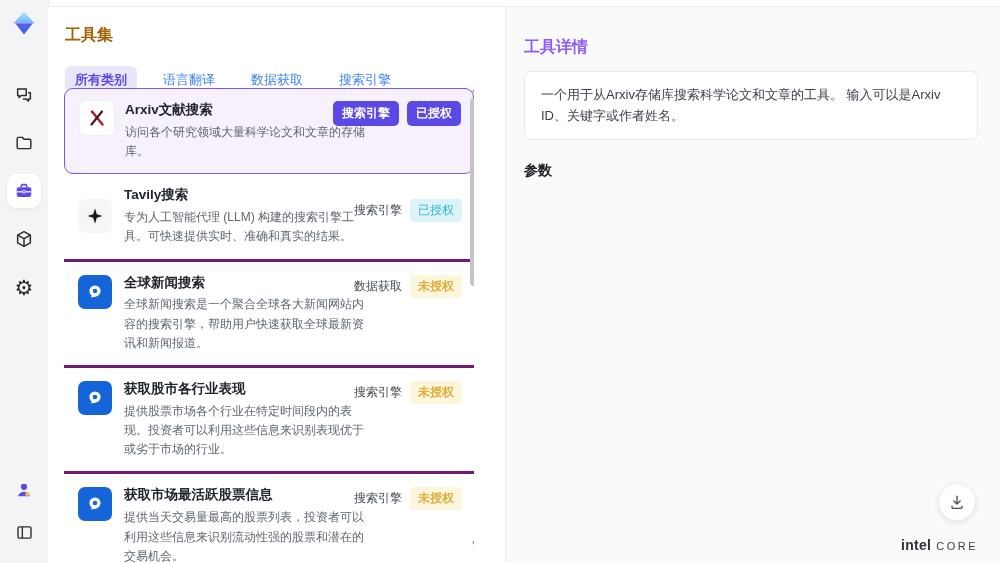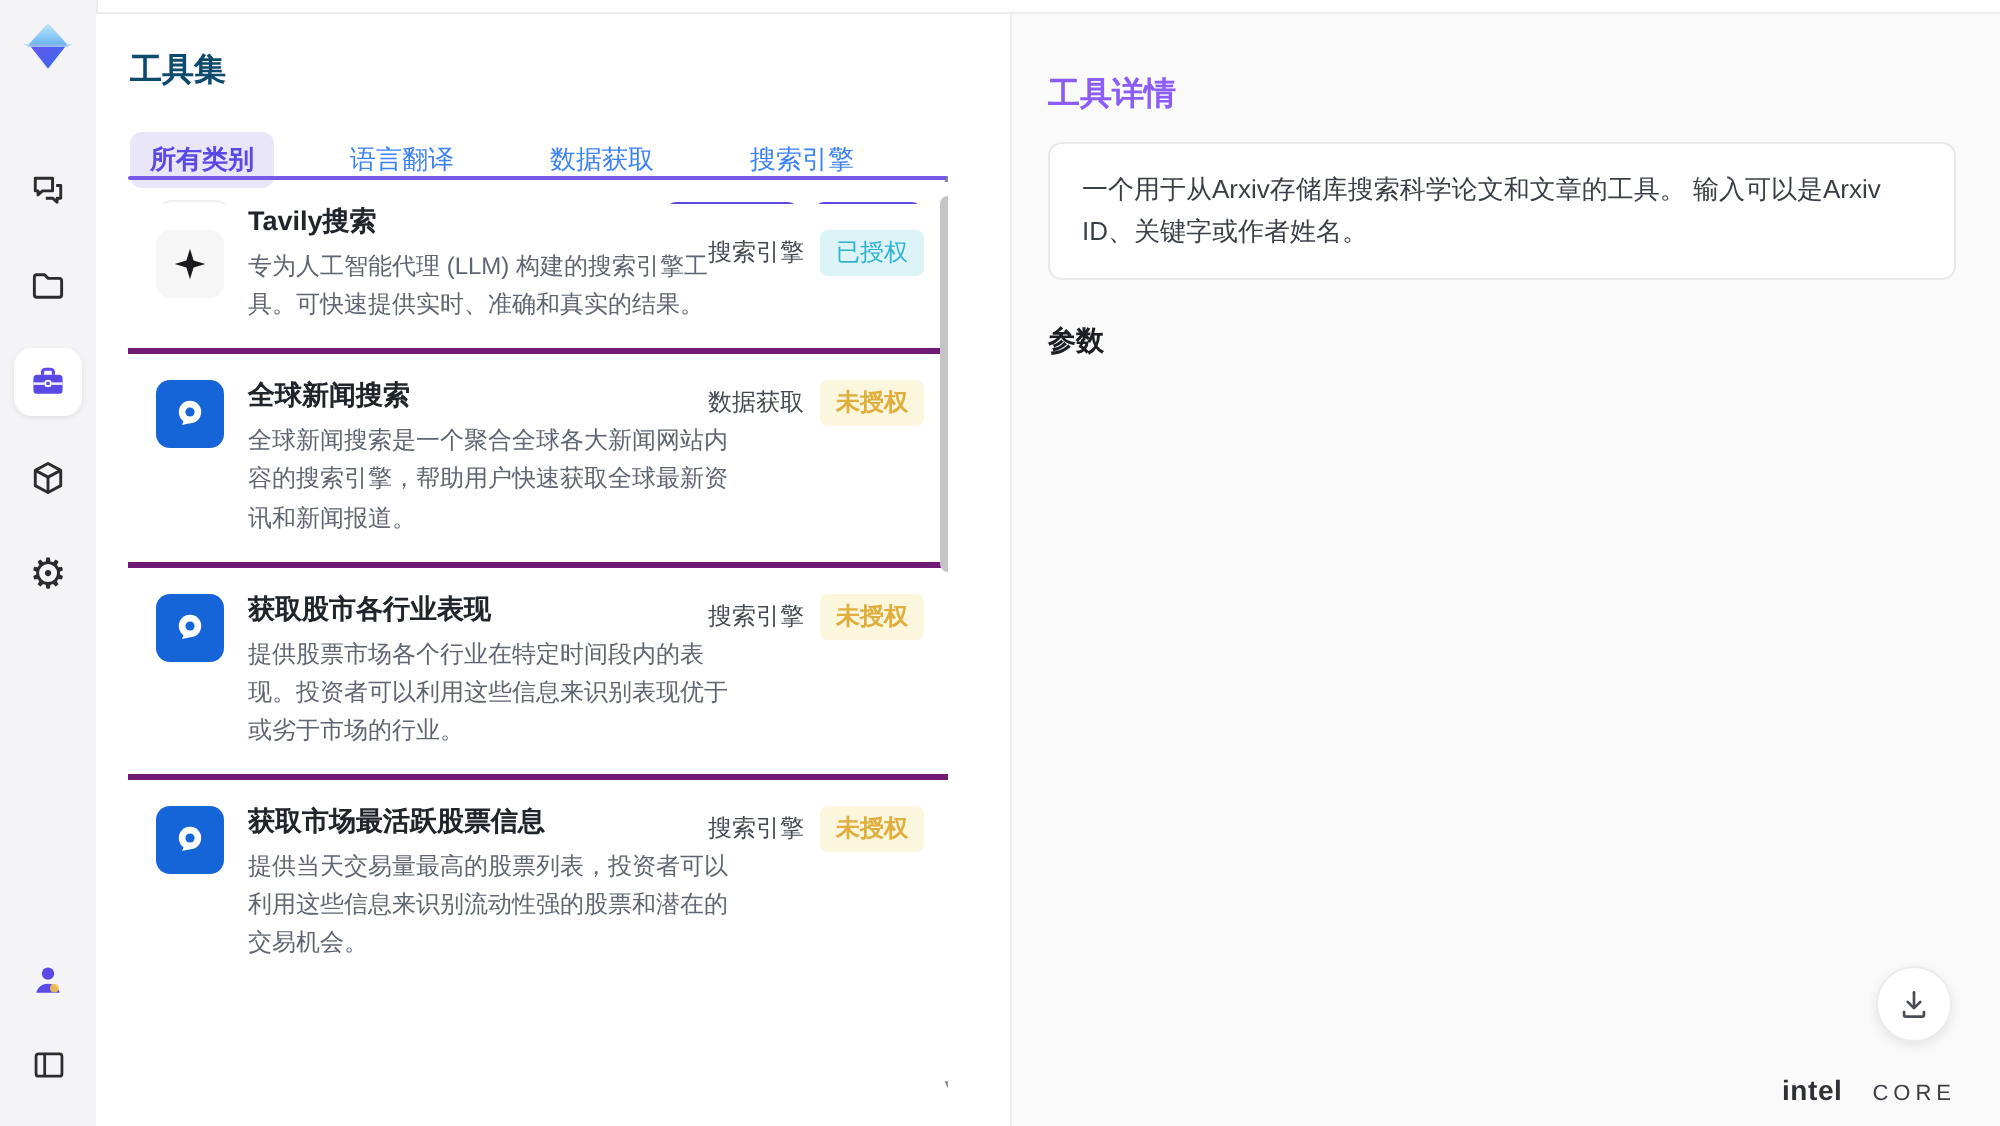--- a/index.html
+++ b/index.html
@@ -24,22 +24,22 @@
   }
   .rail-item.active{background:#ffffff;box-shadow:0 1px 3px rgba(0,0,0,.08);}
   .rail-bottom{margin-top:auto;margin-bottom:14px;display:flex;flex-direction:column;gap:8px;align-items:center;}
   .gear-glyph{font-size:21px;line-height:1;color:#2b2b30;}
   
   .top-hairline{position:absolute;left:48px;right:0;top:6px;height:1px;background:#ededef;}
   
   .left-panel{
     position:absolute;left:48px;top:7px;width:449px;height:556px;background:#ffffff;
   }
-  .panel-title{font-size:16px;font-weight:700;color:#0c4a6e;margin:18px 0 0 17px;}
-  .tabs{display:flex;align-items:center;gap:28px;margin:20px 0 0 17px;}
+  .panel-title{font-size:16px;font-weight:700;color:#a16207;margin:18px 0 0 17px;}
+  .tabs{display:flex;align-items:center;gap:16px;margin:20px 0 0 17px;}
   .tab{font-size:13px;color:#3b82f6;cursor:pointer;padding:5px 10px;border-radius:6px;white-space:nowrap;}
   .tab.active{background:#eae6fa;color:#5b49e6;font-weight:600;}
   .tool-list{position:absolute;left:16px;top:81px;width:410px;bottom:0;overflow:hidden;}
   .card{position:relative;cursor:pointer;background:#fff;}
   .card .tool-icon{position:absolute;left:14px;top:13px;width:34px;height:34px;border-radius:7px;
     display:flex;align-items:center;justify-content:center;background:#f6f6f7;}
   .card .tool-icon.white{background:#ffffff;border:1px solid #efeff1;}
   .card .tool-icon.blue{background:#1565d8;}
   .tool-info{margin:12px 104px 12px 60px;}
   .tool-name{font-size:13.5px;font-weight:700;color:#20242b;line-height:1.4;}
@@ -80,21 +80,21 @@
   .param-type{font-size:12px;color:#8a8f98;}
   .param-required{font-size:12px;color:#e5484d;}
   .param-desc{font-size:13px;color:#4a505a;margin-top:9px;line-height:1.5;}
   
   .fab{
     position:absolute;right:24px;bottom:42px;width:38px;height:38px;border-radius:50%;
     background:#ffffff;border:1px solid #ececee;box-shadow:0 2px 6px rgba(0,0,0,.09);
     display:flex;align-items:center;justify-content:center;cursor:pointer;
   }
   .intel{
-    position:absolute;right:22px;bottom:10px;display:flex;align-items:baseline;gap:15px;
+    position:absolute;right:22px;bottom:10px;display:flex;align-items:baseline;gap:5px;
     color:#2f3136;
   }
   .intel .intel-word{font-size:14px;font-weight:700;letter-spacing:.3px;}
   .intel .core-word{font-size:11px;letter-spacing:2.5px;text-transform:uppercase;color:#3c3e44;}
   svg{display:block;}
 </style>
 </head>
 <body>
 
 <nav class="rail">
@@ -188,20 +188,24 @@
 
   <div class="tool-list">
 
     <div class="card selected">
       <div class="tool-icon white">
         <svg width="20" height="20" viewBox="0 0 20 20">
           <line x1="5" y1="3.5" x2="15.5" y2="16.5" stroke="#aa1d2c" stroke-width="2.4" stroke-linecap="round"></line>
           <line x1="15" y1="3.5" x2="4.5" y2="16.5" stroke="#54121c" stroke-width="2.2" stroke-linecap="round"></line>
         </svg>
       </div>
+      <div class="tool-info">
+        <div class="tool-name">Arxiv文献搜索</div>
+        <div class="tool-desc">访问各个研究领域大量科学论文和文章的存储库。</div>
+      </div>
       <div class="tool-tags">
         <span class="tag solid">搜索引擎</span>
         <span class="tag solid">已授权</span>
       </div>
     </div>
 
     <div class="card-group">
 
       <div class="card">
         <div class="tool-icon">

